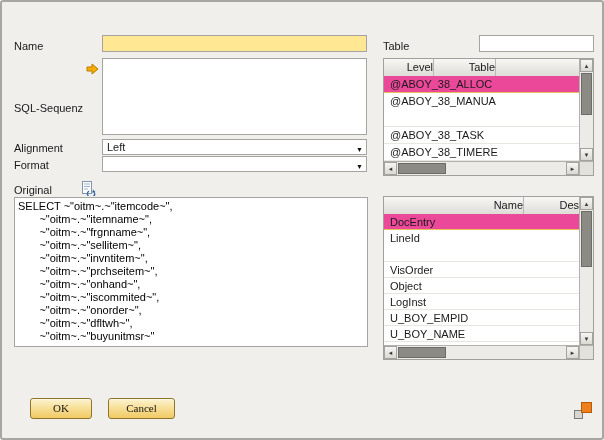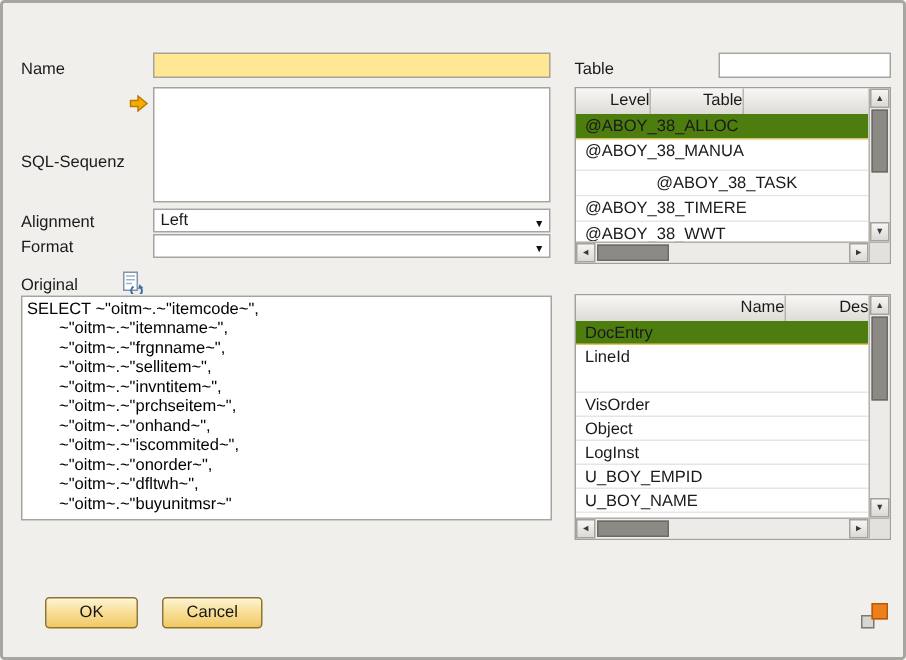--- a/index.html
+++ b/index.html
@@ -44,32 +44,32 @@
     position:absolute;box-sizing:border-box;border:1px solid #a6a4a0;background:#fff;
     white-space:pre;overflow:hidden;font-family:"Liberation Sans","DejaVu Sans",sans-serif;
     font-size:11px;line-height:13px;padding:2px 3px;resize:none;outline:none;
   }
   
   .btn{
     position:absolute;height:21px;box-sizing:border-box;
     border:1px solid #8f742c;border-radius:3px;
     background:linear-gradient(#fdf4d2,#f8e09a 45%,#f0c964);
     text-align:center;line-height:19px;font-size:11px;color:#151515;
-    box-shadow:inset 0 1px 0 #fff8e0;cursor:default;
+    box-shadow:inset 0 1px 0 #fff8e0;cursor:default;font-family:Liberation Serif, serif;
   }
   
   .grid{position:absolute;box-sizing:border-box;border:1px solid #a2a09b;background:#fff;}
   .ghead{
     position:absolute;left:0;right:14px;top:0;height:17px;display:flex;
     background:linear-gradient(#f8f7f5,#dedcd6);border-bottom:1px solid #a9a7a2;
   }
   .gcell{box-sizing:border-box;border-right:1px solid #b8b6b1;text-align:right;line-height:16px;overflow:hidden;white-space:nowrap;}
   .gbody{position:absolute;left:0;right:14px;top:17px;bottom:14px;background:#fff;overflow:hidden;}
   .grow{box-sizing:border-box;border-bottom:1px solid #e8e6e2;padding-left:6px;line-height:16px;white-space:nowrap;overflow:hidden;background:#fff;}
-  .grow.selected{background:#4d7c0f;border-bottom:1px solid #e3c45a;}
+  .grow.selected{background:#ec4899;border-bottom:1px solid #e3c45a;}
   
   .vscroll{position:absolute;right:0;top:0;bottom:14px;width:14px;background:#edebe7;border-left:1px solid #b3b1ac;box-sizing:border-box;}
   .hscroll{position:absolute;left:0;right:14px;bottom:0;height:14px;background:#edebe7;border-top:1px solid #b3b1ac;box-sizing:border-box;}
   .sbtn{
     position:absolute;width:13px;height:13px;box-sizing:border-box;
     background:linear-gradient(#f7f6f4,#dbd9d3);border:1px solid #a5a39e;
     display:flex;align-items:center;justify-content:center;font-size:6px;color:#3a3a3a;
   }
   .vscroll .sbtn{left:0;}
   .vscroll .sbtn.up{top:0;}
@@ -145,22 +145,22 @@
   <input class="field" style="left: 477px; top: 33px; width: 115px; height: 17px;" value="">
 
   <div class="grid" style="left:381px;top:56px;width:211px;height:118px;">
     <div class="ghead">
       <div class="gcell" style="width:50px;">Level</div>
       <div class="gcell" style="width:62px;">Table</div>
       <div class="gcell" style="flex:1;border-right:none;"></div>
     </div>
     <div class="gbody">
       <div class="grow selected" style="height:17px;line-height:16px;">@ABOY_38_ALLOC</div>
-      <div class="grow" style="height:21px;line-height:16px;">@ABOY_38_MANUA</div>
-      <div class="grow" style="height:17px;line-height:16px;text-align:center;">@ABOY_38_TASK</div>
+      <div class="grow" style="height:34px;line-height:16px;">@ABOY_38_MANUA</div>
+      <div class="grow" style="height:17px;line-height:16px;">@ABOY_38_TASK</div>
       <div class="grow" style="height:17px;line-height:16px;">@ABOY_38_TIMERE</div>
       <div class="grow" style="height:17px;line-height:16px;">@ABOY_38_WWT</div>
     </div>
     <div class="vscroll">
       <div class="sbtn up">
           <span>▲</span>
         </div>
       <div class="thumb vthumb" style="top:14px;height:42px;"></div>
       <div class="sbtn down">
           <span>▼</span>

